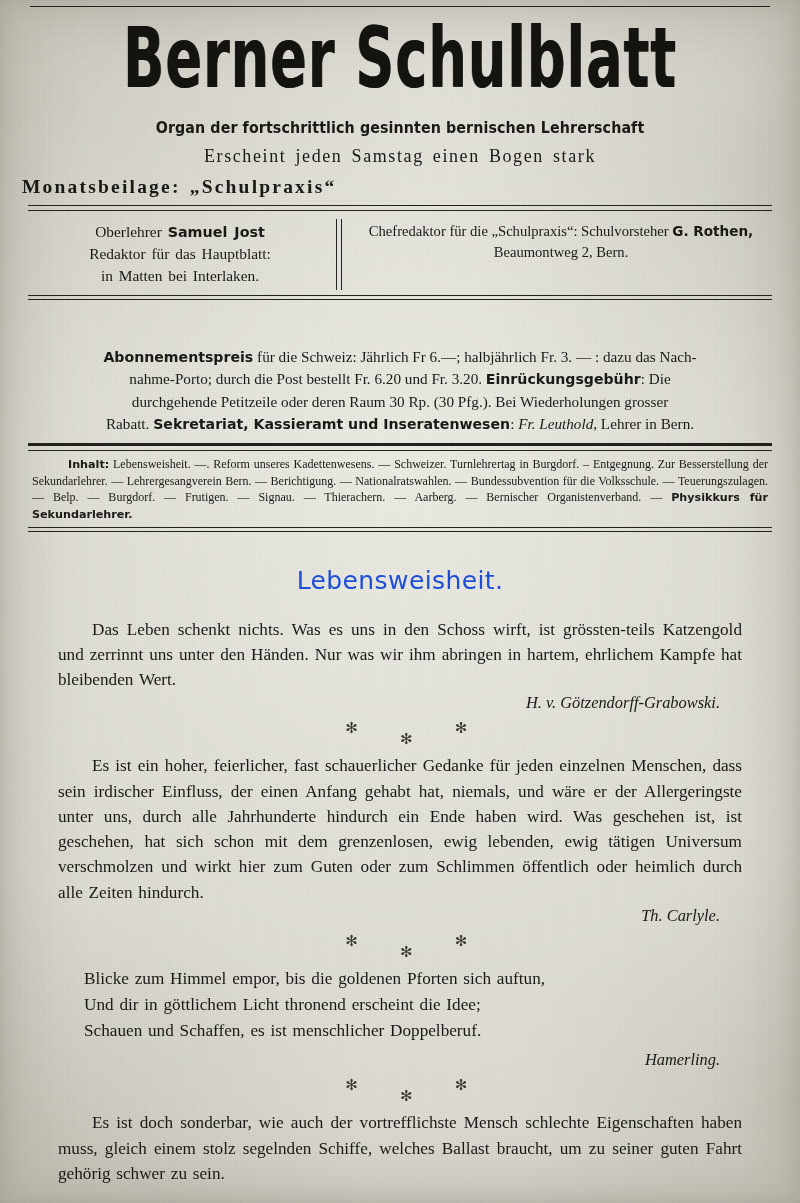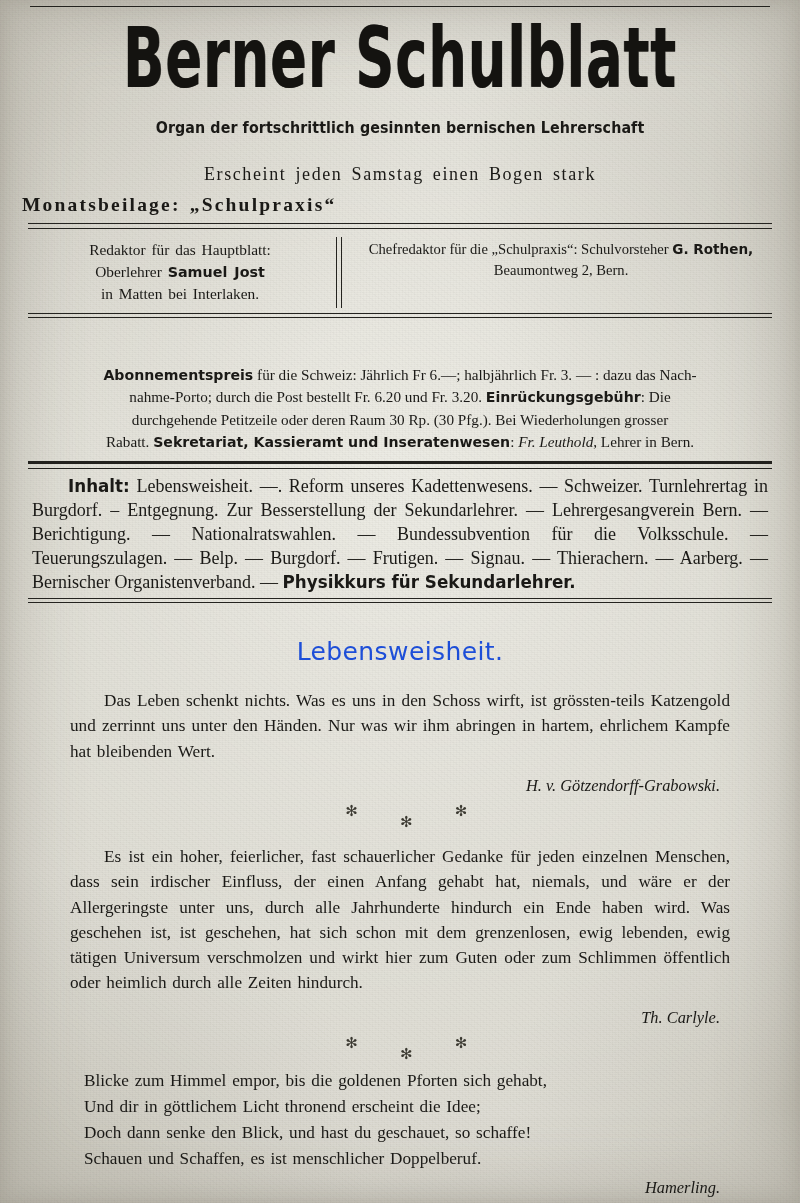--- a/index.html
+++ b/index.html
@@ -122,21 +122,21 @@
     font-family: "DejaVu Sans", sans-serif;
     font-weight: bold;
     font-size: 15.5px;
     transform: scaleX(0.92);
     margin-top: 34px;
     letter-spacing: .1px;
   }
   .sub2 {
     text-align: center;
     font-size: 18px;
-    margin-top: 27px;
+    margin-top: 9px;
     letter-spacing: 1.6px;
     word-spacing: 3px;
   }
   .sub3 {
     font-size: 19.5px;
     font-weight: bold;
     margin-top: 9px;
     letter-spacing: 2.2px;
     word-spacing: 2px;
   }
@@ -182,21 +182,21 @@
     line-height: 1.48;
     text-align: center;
   }
   .abo .ln { display: block; white-space: nowrap; }
   .abo .ln.l1 { text-indent: 0; margin-top: 46px; }
   .ital { font-style: italic; text-align: right; }
 
   
   .inhalt {
     margin: 2px 10px 0 10px;
-    font-size: 18px;
+    font-size: 12px;
     line-height: 1.34;
     text-align: justify;
   }
   .inhalt .first { text-indent: 36px; }
 
   
   .article {
     margin: 0 36px;
     padding-top: 30px;
   }
@@ -206,21 +206,21 @@
     font-size: 25px;
     letter-spacing: .4px;
     margin-bottom: 22px;
     color: #1d4ed8;
   }
   .para {
     font-size: 17.2px;
     line-height: 1.47;
     text-align: justify;
     text-indent: 34px;
-    margin: 12px;
+    margin: 0;
     word-spacing: 1.5px;
   }
   .attrib {
     text-align: right;
     font-style: italic;
     font-size: 16.4px;
     margin-top: 1px;
     padding-right: 22px;
   }
   .stars {
@@ -261,22 +261,22 @@
   <div class="masthead-title">Berner Schulblatt</div>
 
   <div class="sub1">Organ der fortschrittlich gesinnten bernischen Lehrerschaft</div>
   <div class="sub2">Erscheint jeden Samstag einen Bogen stark</div>
   <div class="sub3">Monatsbeilage: „Schulpraxis“</div>
 
   <div class="rule-double"></div>
 
   <div class="editors">
     <div class="ed-left">
+      <div><span>Oberlehrer </span><span class="sans-b">Samuel Jost</span></div>
       <div>Redaktor für das Hauptblatt:</div>
-      <div><span>Oberlehrer </span><span class="sans-b">Samuel Jost</span></div>
       <div>in Matten bei Interlaken.</div>
     </div>
     <div class="ed-divider"></div>
     <div class="ed-right">
       <div><span>Chefredaktor für die „Schulpraxis“: Schulvorsteher </span><span class="sans-b">G. Rothen,</span></div>
       <div>Beaumontweg 2, Bern.</div>
     </div>
   </div>
 
   <div class="rule-double-tight"></div>
@@ -312,23 +312,22 @@
     <p class="para">Es ist ein hoher, feierlicher, fast schauerlicher Gedanke für jeden einzelnen Menschen, dass sein irdischer Einfluss, der einen Anfang gehabt hat, niemals, und wäre er der Allergeringste unter uns, durch alle Jahrhunderte hindurch ein Ende haben wird. Was geschehen ist, ist geschehen, hat sich schon mit dem grenzenlosen, ewig lebenden, ewig tätigen Universum verschmolzen und wirkt hier zum Guten oder zum Schlimmen öffentlich oder heimlich durch alle Zeiten hindurch.</p>
     <div class="attrib">Th. Carlyle.</div>
 
     <div class="stars">
       <span class="s1">✻</span>
       <span class="s2">✻</span>
       <span class="s3">✻</span>
     </div>
 
     <div class="poem">
-      <span class="line">Blicke zum Himmel empor, bis die goldenen Pforten sich gehabt,</span>
+      <span class="line">Blicke zum Himmel empor, bis die goldenen Pforten sich auftun,</span>
       <span class="line">Und dir in göttlichem Licht thronend erscheint die Idee;</span>
-      <span class="line">Doch dann senke den Blick, und hast du geschauet, so schaffe!</span>
       <span class="line">Schauen und Schaffen, es ist menschlicher Doppelberuf.</span>
     </div>
     <div class="attrib" style="margin-top:6px">Hamerling.</div>
 
     <div class="stars">
       <span class="s1">✻</span>
       <span class="s2">✻</span>
       <span class="s3">✻</span>
     </div>
 

